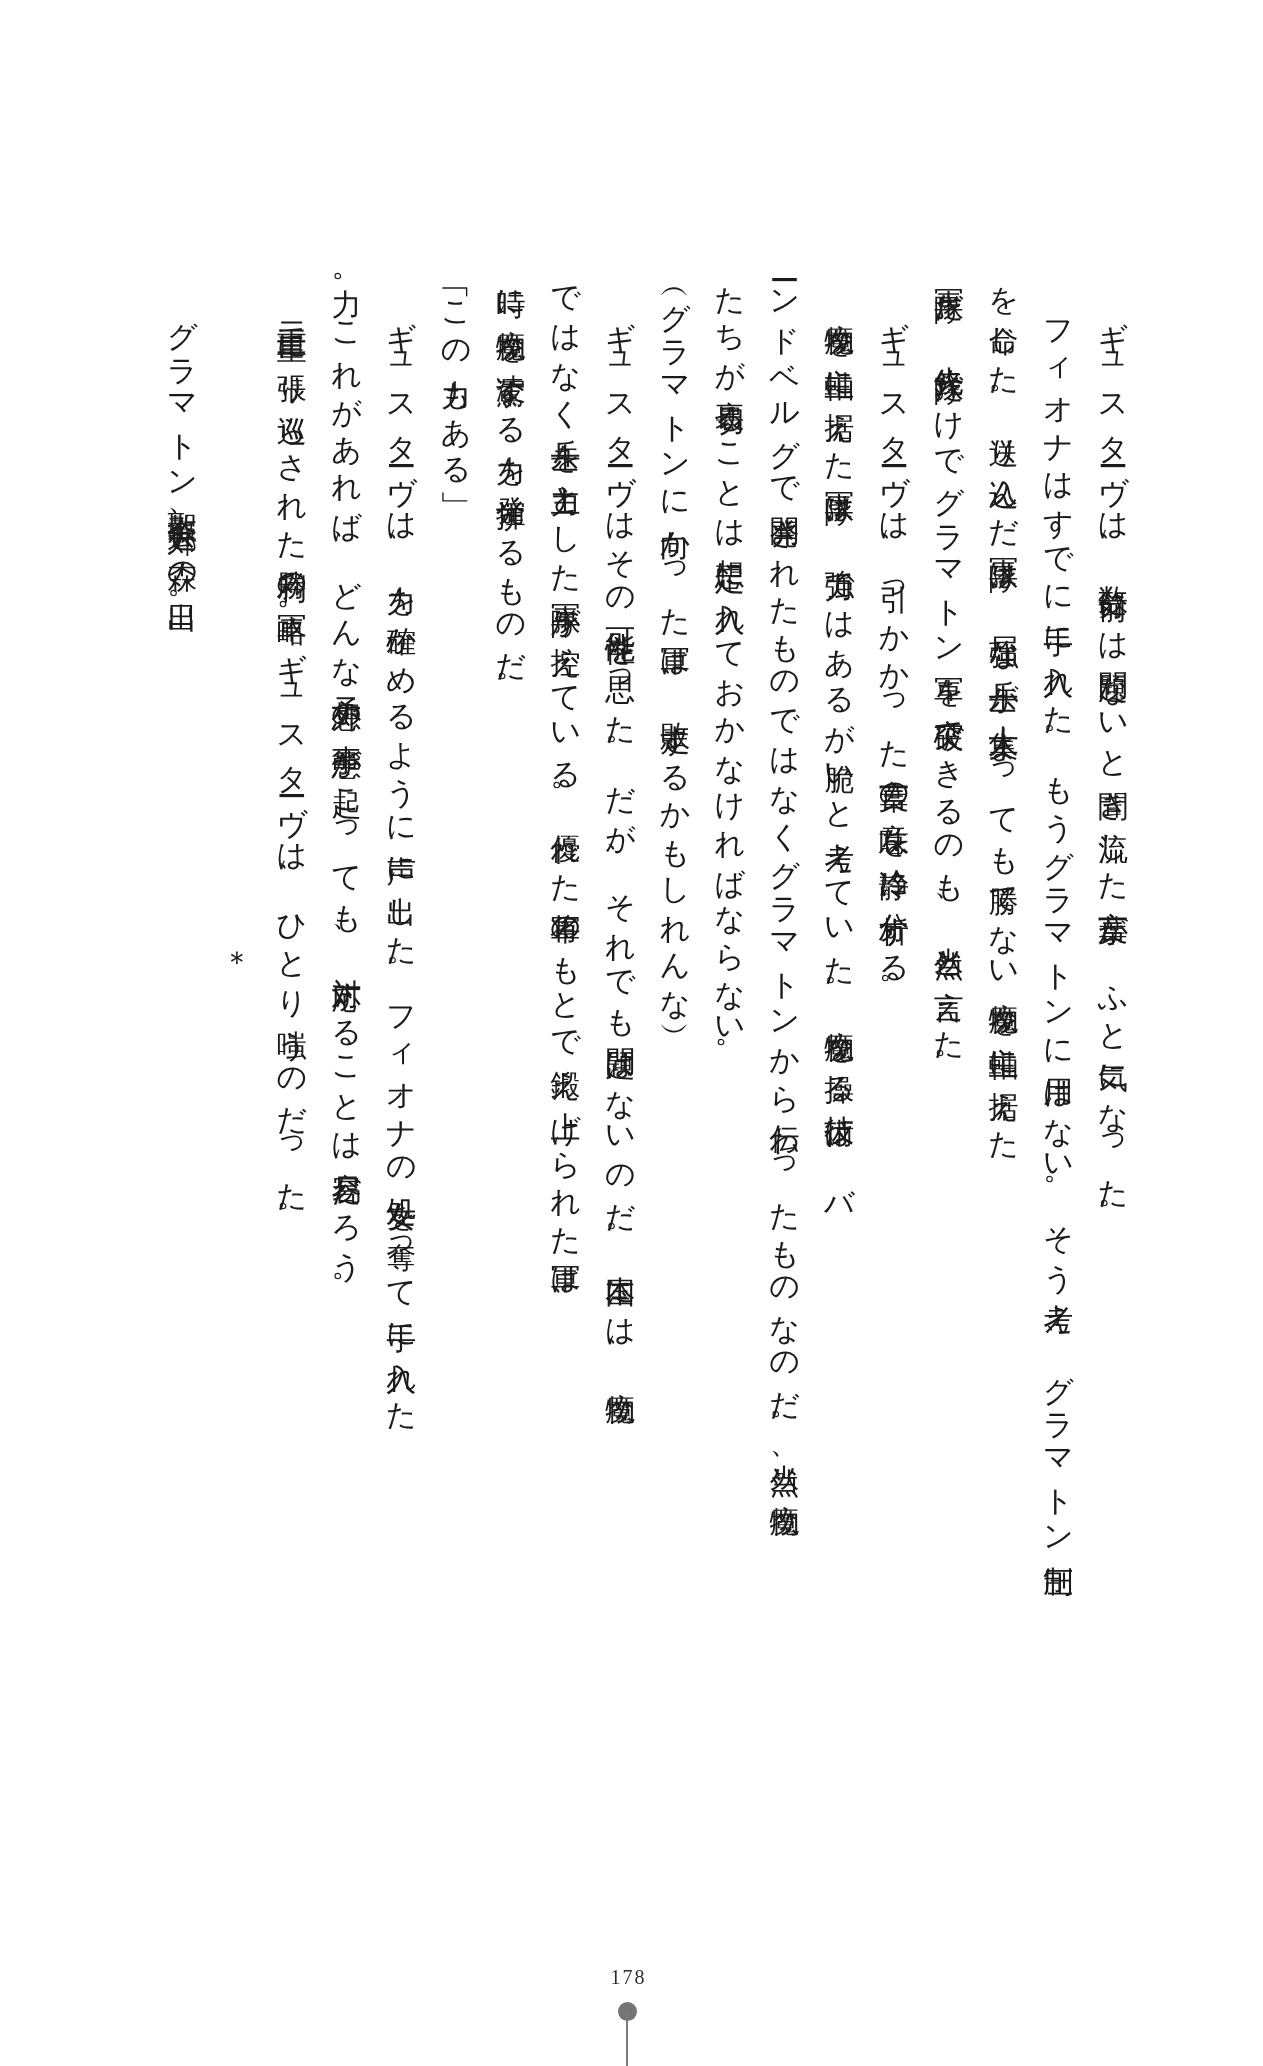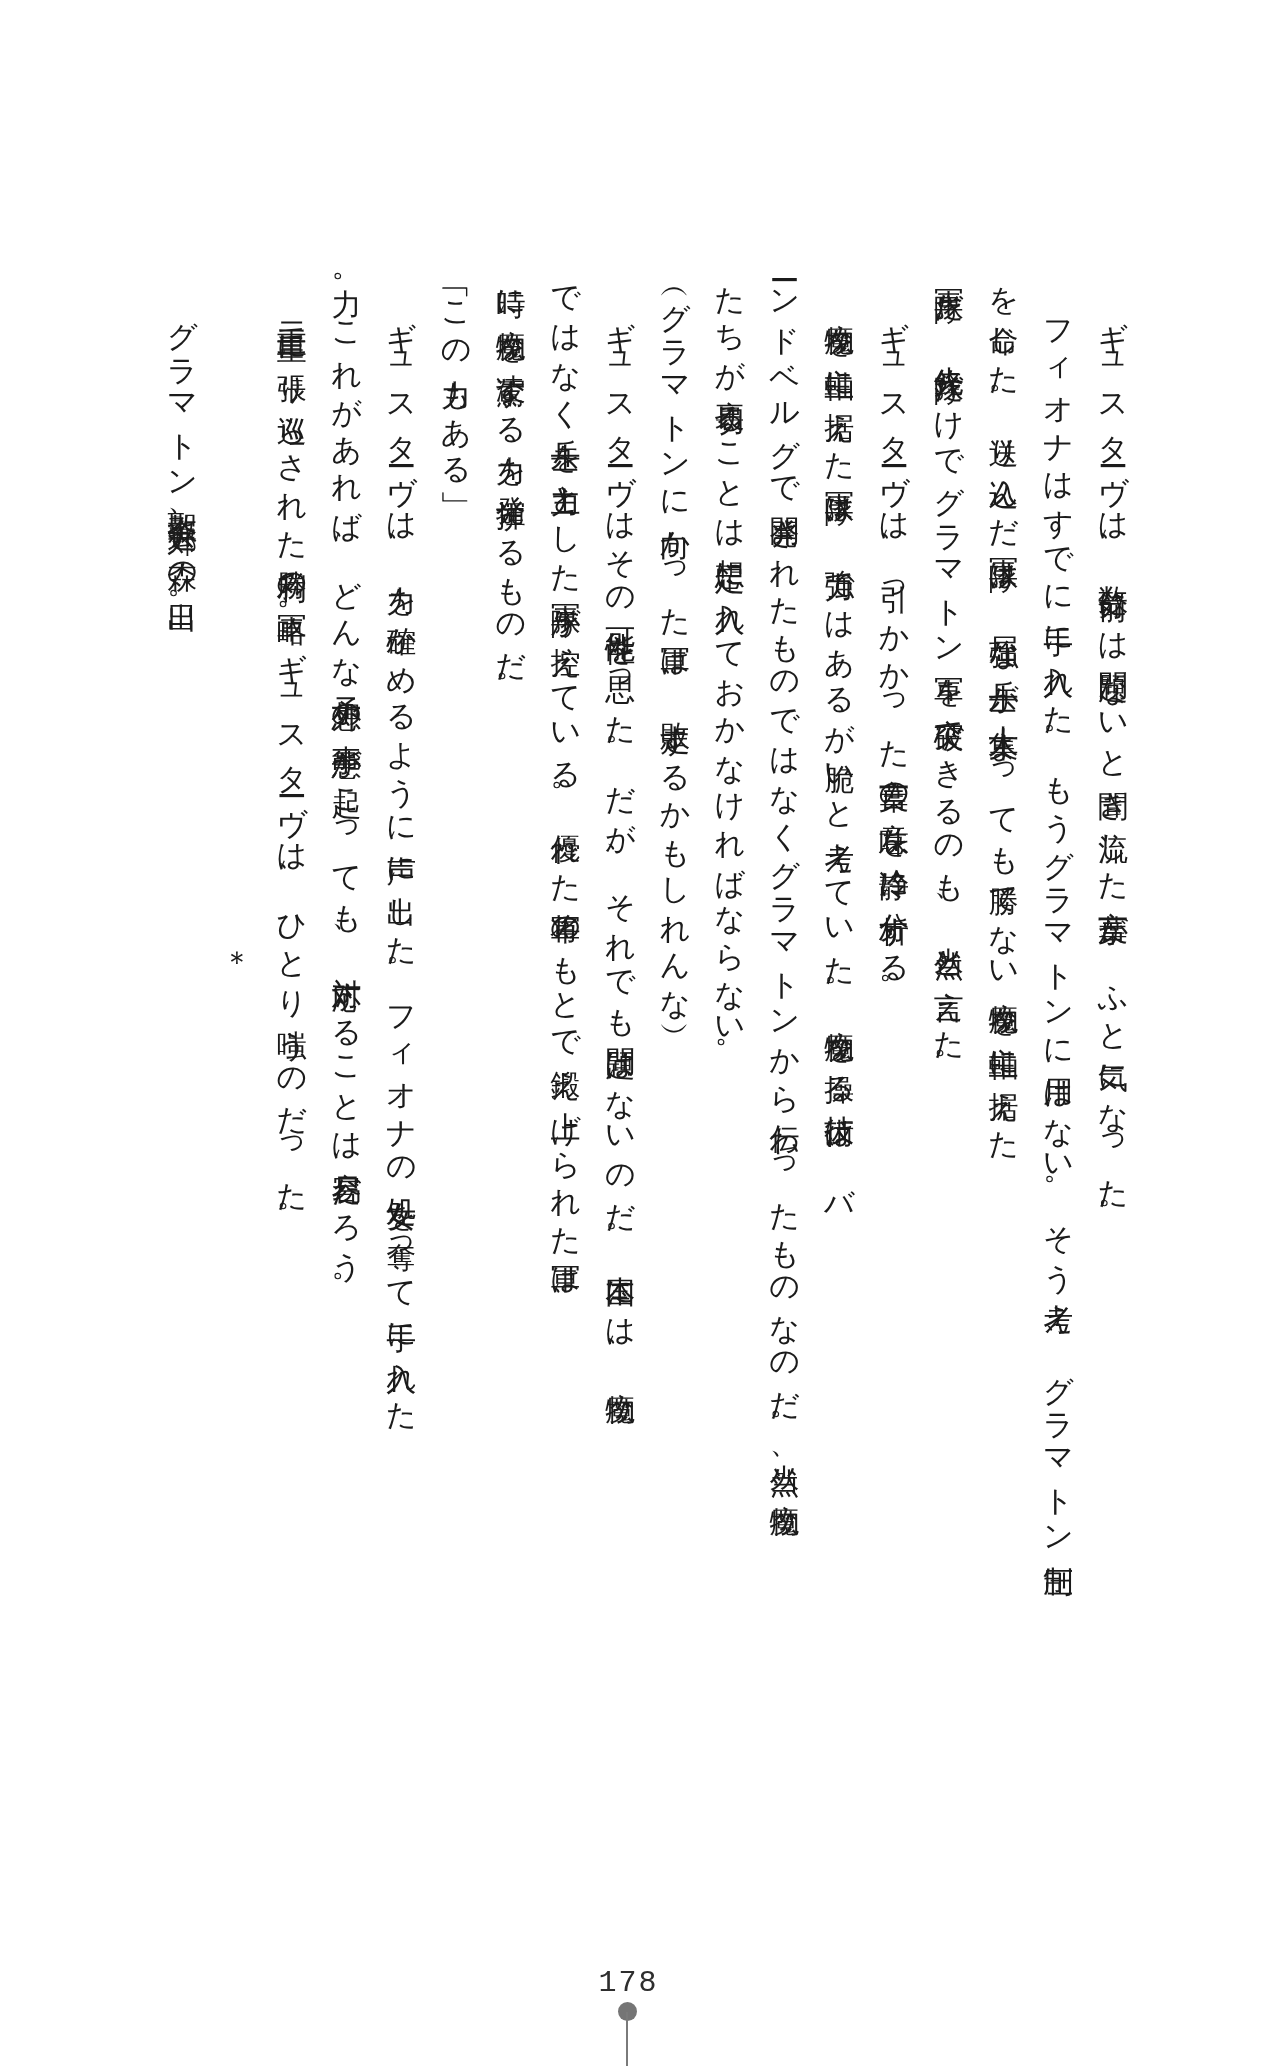--- a/index.html
+++ b/index.html
@@ -34,24 +34,24 @@
   .col.indent      { padding-inline-start: 35px; }  
   .col.half-indent { padding-inline-start: 13px; }  
   .col.scene-break { padding-inline-start: 665px; } 
 
   .page-number {
     position: absolute;
     top: 1966px;
     left: 0;
     width: 1257px;
     text-align: center;
-    font-size: 30px;
+    font-size: 20px;
     letter-spacing: 2px;
     color: #2e2e2e;
-    font-family: Liberation Mono, monospace;
+    font-family: Liberation Serif, serif;
   }
 
   .pin-dot {
     position: absolute;
     left: 618px;
     top: 2002px;
     width: 19px;
     height: 19px;
     border-radius: 50%;
     background: #757575;

